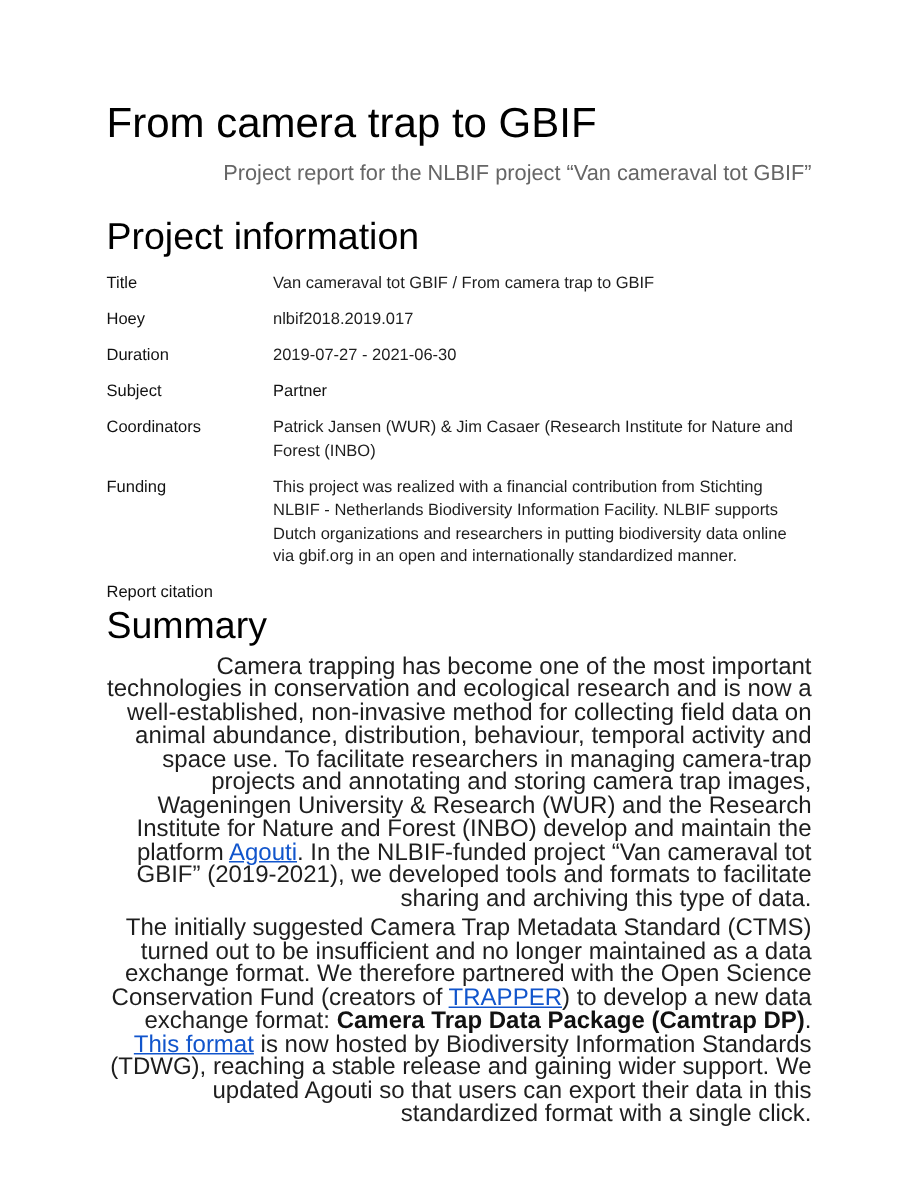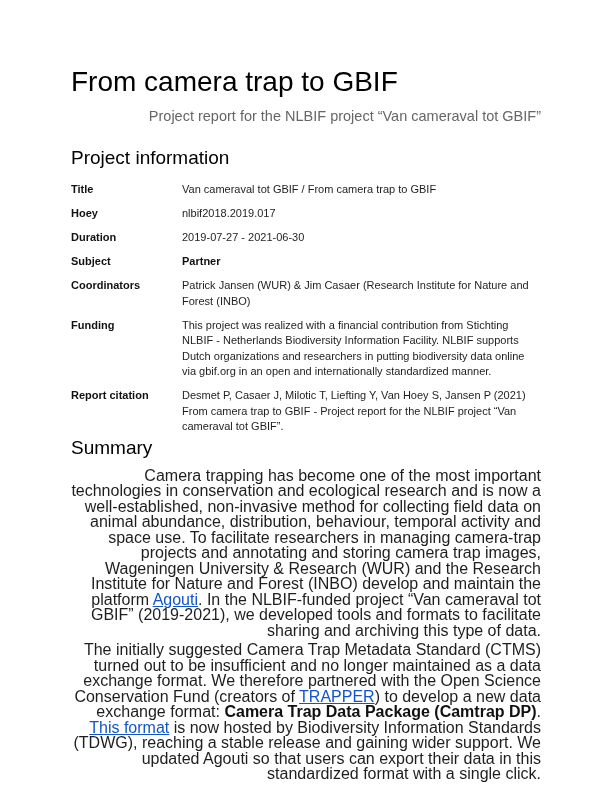--- a/index.html
+++ b/index.html
@@ -13,33 +13,33 @@
   .page { padding: 64px 32px 0 71px; width: 470px; }
 
   .doc-title {
     font-size: 28px; line-height: 36px; font-weight: 400; color: #000;
     letter-spacing: 0;
   }
   .doc-subtitle {
     font-size: 14.5px; line-height: 19px; color: #666666; margin-top: 7px; text-align: right;
   }
   .section-heading {
-    font-size: 19px; line-height: 26px; font-weight: 400; color: #000;
+    font-size: 25px; line-height: 26px; font-weight: 400; color: #000;
   }
   .section-heading.first { margin-top: 19px; }
   .section-heading.second { }
 
   .info-table {
     margin-top: 11px;
     display: grid;
     grid-template-columns: 111px 359px;
     row-gap: 8.5px;
     font-size: 11px; line-height: 15.5px;
   }
-  .info-label { font-weight: 700; color: #111; }
+  .info-label { font-weight: 400; color: #111; }
   .info-value { font-weight: 400; color: #1e1e1e; }
 
   .para {
     font-size: 16px; line-height: 15.5px; color: #1e1e1e;
     margin: 7px 0 0 0; text-align: right;
   }
   .para + .para { margin-top: 4px; }
 
   a.doc-link { color: #1155cc; text-decoration: underline; cursor: pointer; }
   .bold-run { font-weight: 700; color: #111; }
@@ -68,21 +68,20 @@
 
     <div class="info-label">Partner</div>
 
     <div class="info-label">Coordinators</div>
     <div class="info-value">Patrick Jansen (WUR) &amp; Jim Casaer (Research Institute for Nature and Forest (INBO)</div>
 
     <div class="info-label">Funding</div>
     <div class="info-value">This project was realized with a financial contribution from Stichting NLBIF - Netherlands Biodiversity Information Facility. NLBIF supports Dutch organizations and researchers in putting biodiversity data online via gbif.org in an open and internationally standardized manner.</div>
 
     <div class="info-label">Report citation</div>
-    <div class="info-value">Desmet P, Casaer J, Milotic T, Liefting Y, Van Hoey S, Jansen P (2021) From camera trap to GBIF - Project report for the NLBIF project “Van cameraval tot GBIF”.</div>
   </div>
 
   <div class="section-heading second">Summary</div>
 
   <p class="para"><span>Camera trapping has become one of the most important technologies in conservation and ecological research and is now a well-established, non-invasive method for collecting field data on animal abundance, distribution, behaviour, temporal activity and space use. To facilitate researchers in managing camera-trap projects and annotating and storing camera trap images, Wageningen University &amp; Research (WUR) and the Research Institute for Nature and Forest (INBO) develop and maintain the platform </span><a class="doc-link">Agouti</a><span>. In the NLBIF-funded project “Van cameraval tot GBIF” (2019-2021), we developed tools and formats to facilitate sharing and archiving this type of data.</span></p>
 
   <p class="para"><span>The initially suggested Camera Trap Metadata Standard (CTMS) turned out to be insufficient and no longer maintained as a data exchange format. We therefore partnered with the Open Science Conservation Fund (creators of </span><a class="doc-link">TRAPPER</a><span>) to develop a new data exchange format: </span><span class="bold-run">Camera Trap Data Package (Camtrap DP)</span><span>. </span><a class="doc-link">This format</a><span> is now hosted by Biodiversity Information Standards (TDWG), reaching a stable release and gaining wider support. We updated Agouti so that users can export their data in this standardized format with a single click.</span></p>
 
 </div>
 

